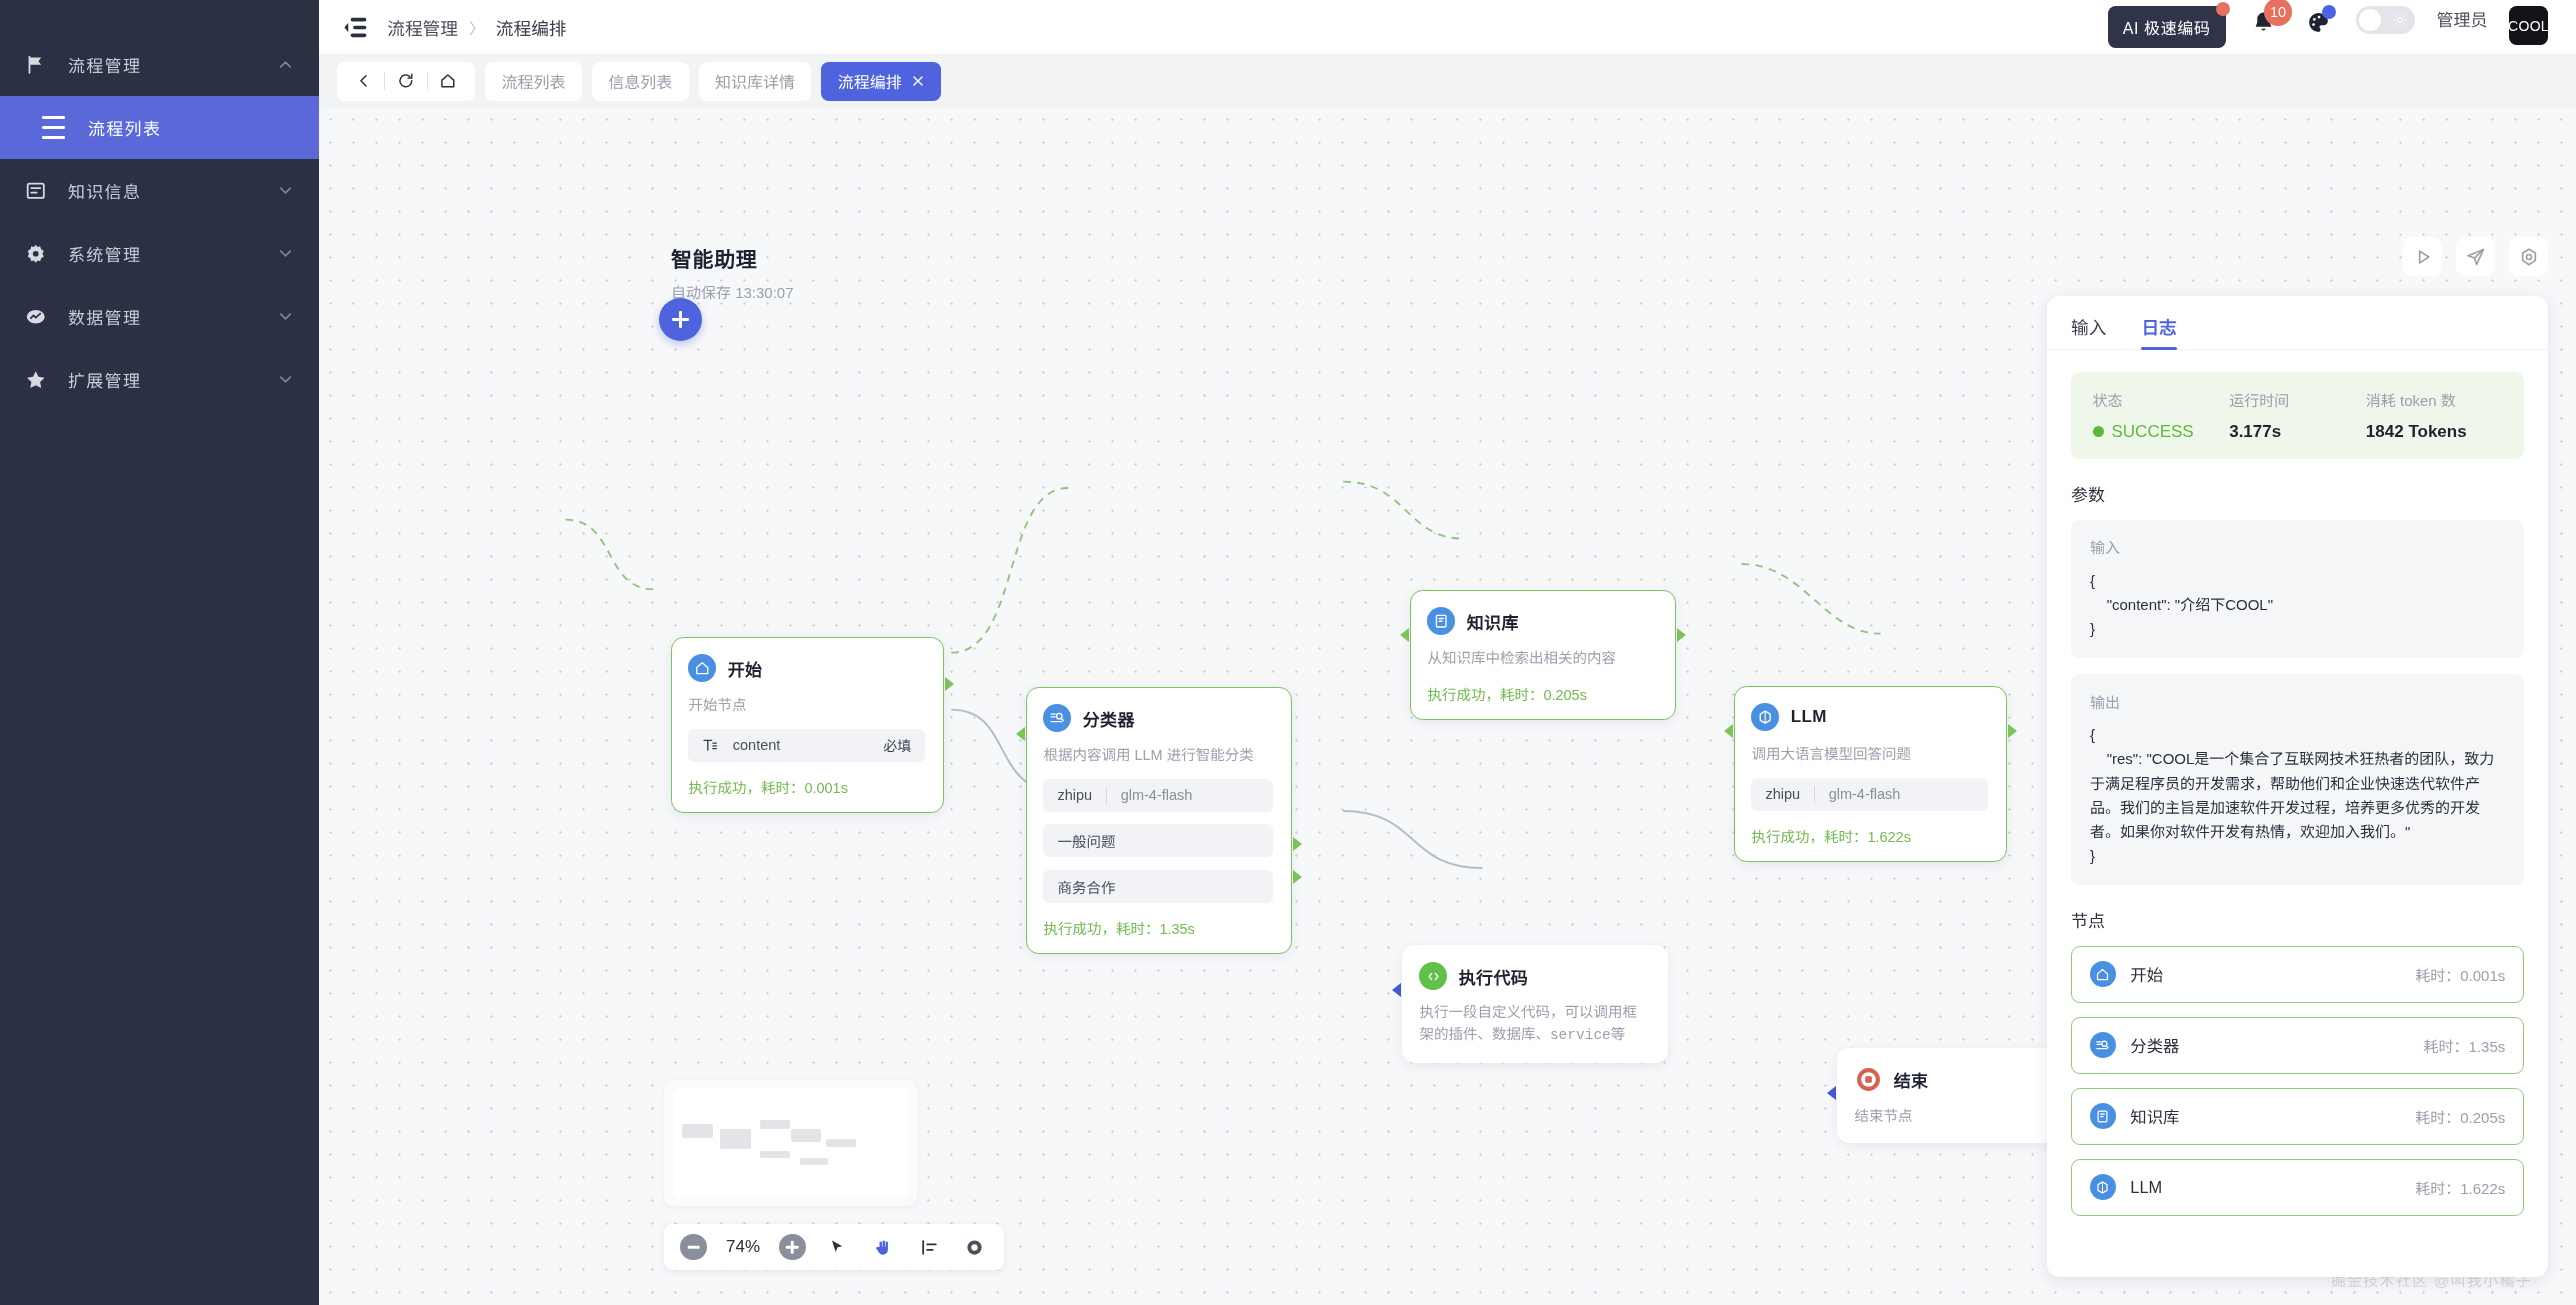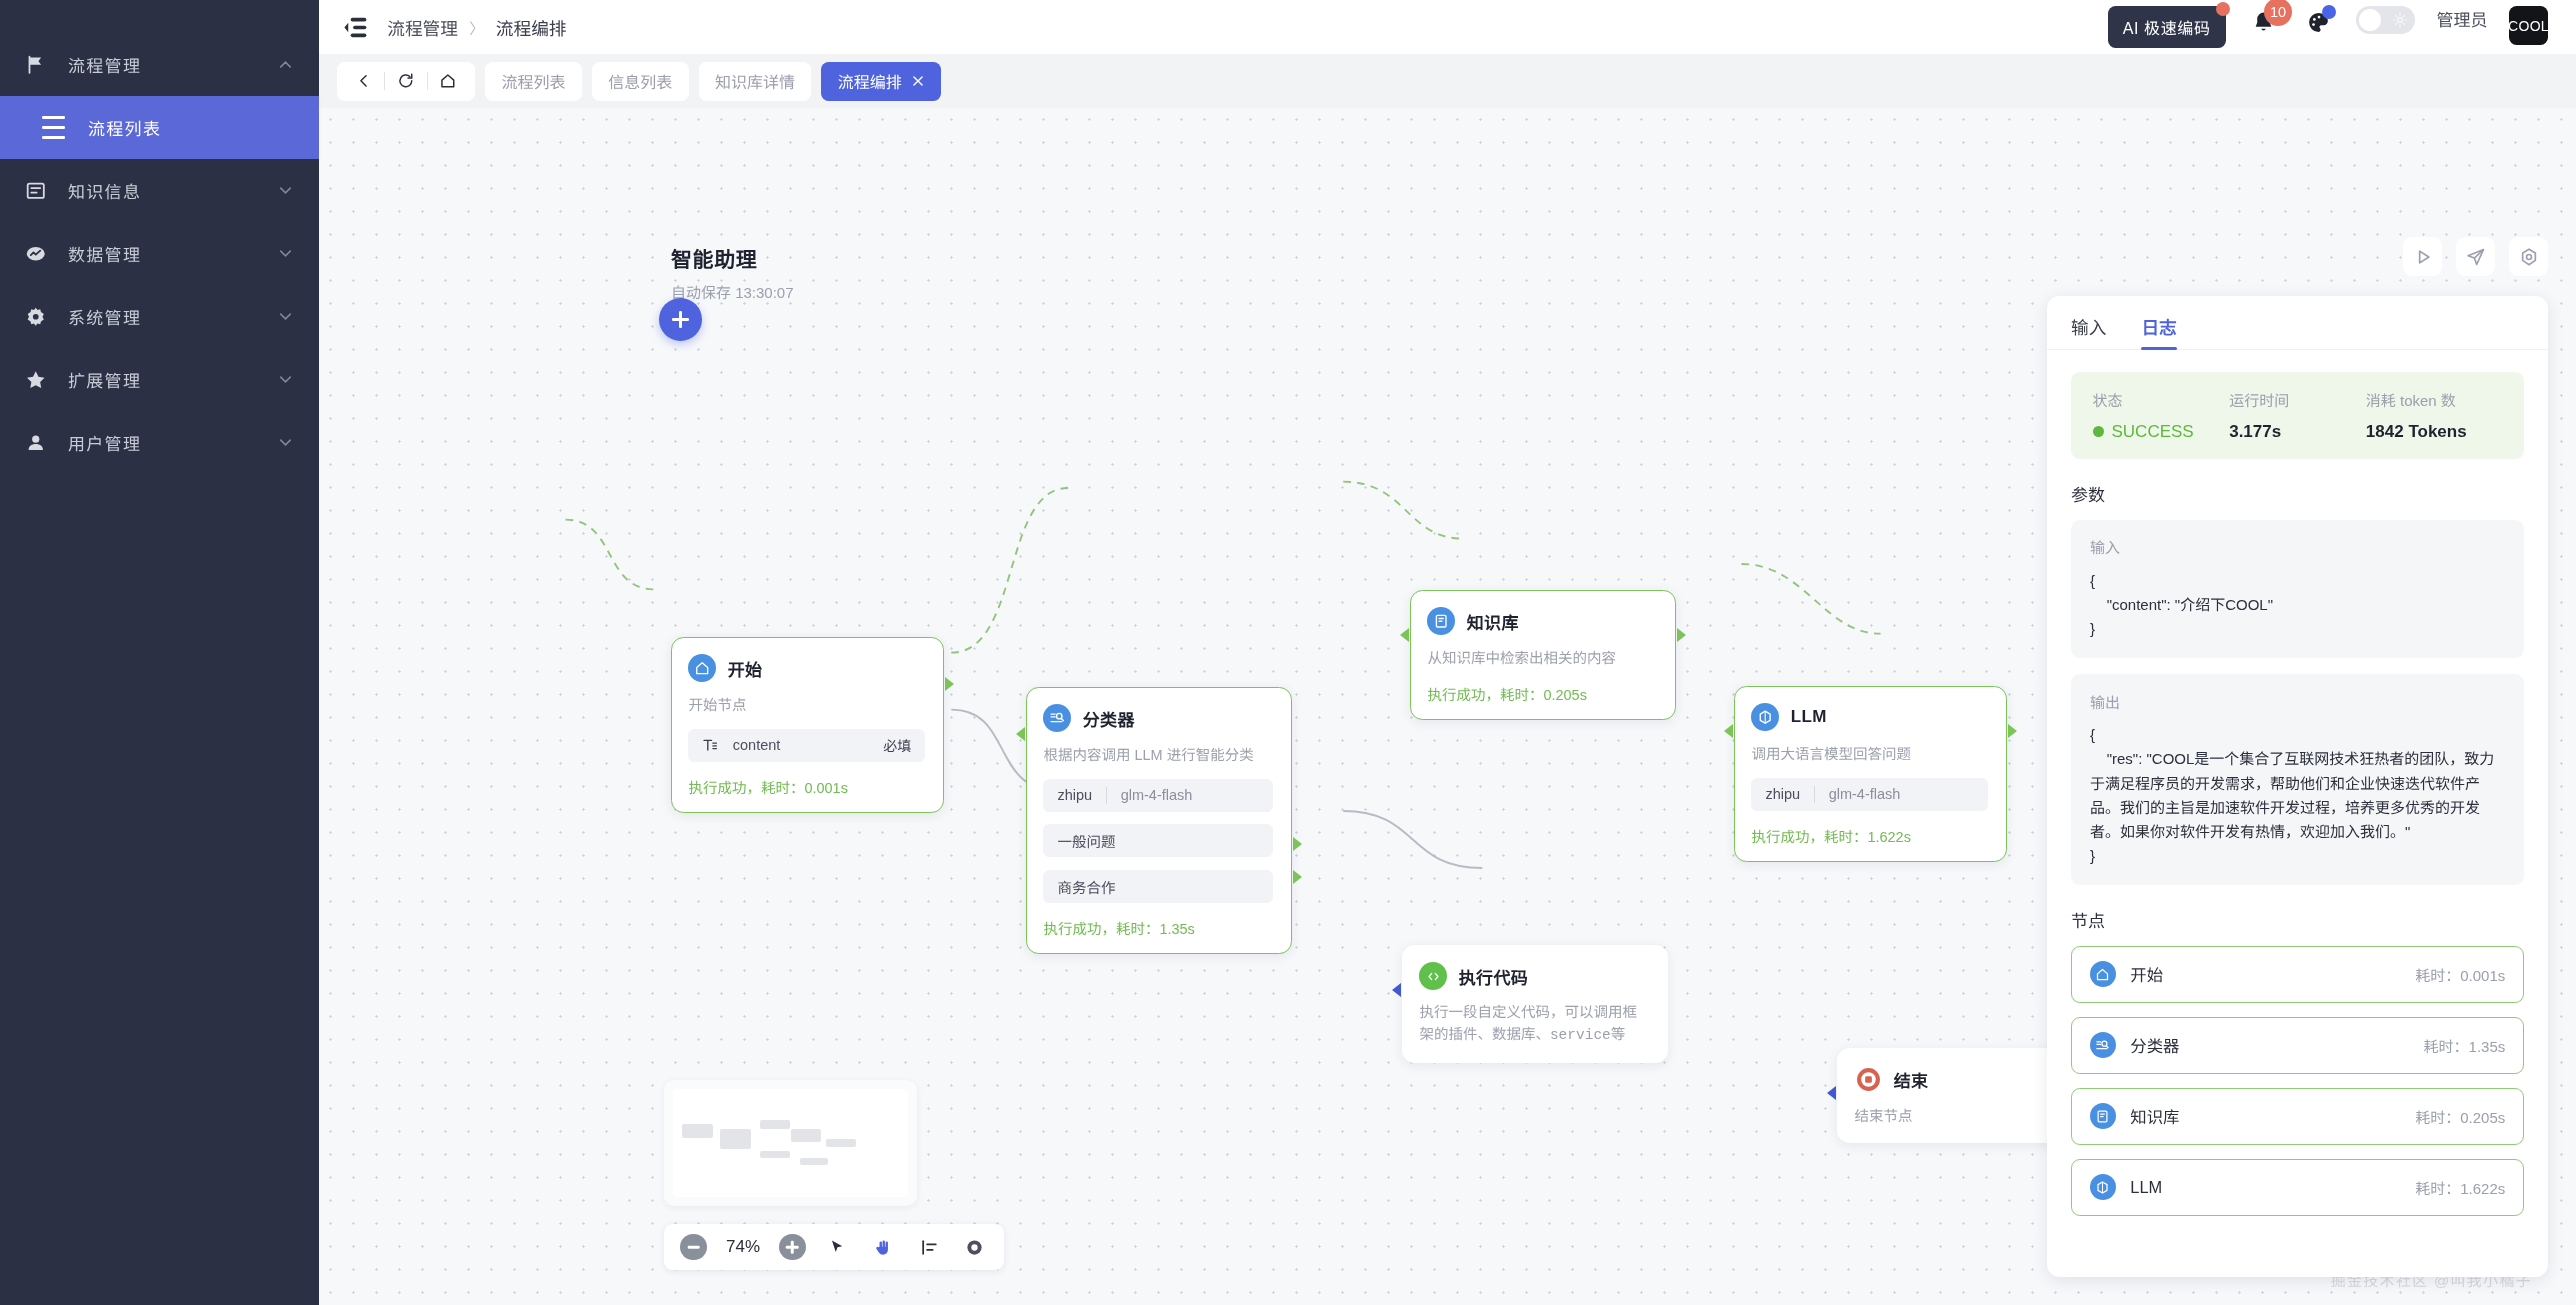--- a/index.html
+++ b/index.html
@@ -224,76 +224,62 @@
         <span class="nav-label">知识信息</span>
         <span class="chev">
           <svg viewBox="0 0 24 24" width="19" height="19" fill="none" stroke="#c9ccd6" stroke-width="2" stroke-linecap="round">
               <path d="M6 9l6 6 6-6"></path>
             </svg>
         </span>
       </div>
 
       <div class="nav-item">
         <span class="nav-ico">
+          <svg viewBox="0 0 24 24" width="21.5" height="21.5" fill="#d8dae2">
+              <path d="M12 2l2 2.5 3-.8.8 3L21 9l-1.5 3L21 15l-3.2 2.3-.8 3-3-.8L12 22l-2-2.5-3 .8-.8-3L3 15l1.5-3L3 9l3.2-2.3.8-3 3 .8z"></path>
+              <circle cx="12" cy="12" r="3.2" fill="#2b3044"></circle>
+            </svg>
+        </span>
+        <span class="nav-label">系统管理</span>
+        <span class="chev">
+          <svg viewBox="0 0 24 24" width="19" height="19" fill="none" stroke="#c9ccd6" stroke-width="2" stroke-linecap="round">
+              <path d="M6 9l6 6 6-6"></path>
+            </svg>
+        </span>
+      </div>
+
+      <div class="nav-item">
+        <span class="nav-ico">
           <svg viewBox="0 0 24 24" width="21.5" height="21.5">
               <ellipse cx="12" cy="12" rx="10" ry="7.5" fill="#d8dae2"></ellipse>
               <path d="M6.5 13.5l3-3 2.5 2.5 5-4.5" fill="none" stroke="#2b3044" stroke-width="2" stroke-linecap="round" stroke-linejoin="round"></path>
             </svg>
         </span>
         <span class="nav-label">数据管理</span>
         <span class="chev">
           <svg viewBox="0 0 24 24" width="19" height="19" fill="none" stroke="#c9ccd6" stroke-width="2" stroke-linecap="round">
               <path d="M6 9l6 6 6-6"></path>
             </svg>
         </span>
       </div>
 
       <div class="nav-item">
         <span class="nav-ico">
           <svg viewBox="0 0 24 24" width="21.5" height="21.5" fill="#d8dae2">
-              <path d="M12 2l2 2.5 3-.8.8 3L21 9l-1.5 3L21 15l-3.2 2.3-.8 3-3-.8L12 22l-2-2.5-3 .8-.8-3L3 15l1.5-3L3 9l3.2-2.3.8-3 3 .8z"></path>
-              <circle cx="12" cy="12" r="3.2" fill="#2b3044"></circle>
-            </svg>
-        </span>
-        <span class="nav-label">系统管理</span>
-        <span class="chev">
-          <svg viewBox="0 0 24 24" width="19" height="19" fill="none" stroke="#c9ccd6" stroke-width="2" stroke-linecap="round">
-              <path d="M6 9l6 6 6-6"></path>
-            </svg>
-        </span>
-      </div>
-
-      <div class="nav-item">
-        <span class="nav-ico">
-          <svg viewBox="0 0 24 24" width="21.5" height="21.5" fill="#d8dae2">
               <path d="M12 2.5l3 6.2 6.8 1-4.9 4.8 1.2 6.8L12 18.1 5.9 21.3l1.2-6.8L2.2 9.7l6.8-1z"></path>
             </svg>
         </span>
         <span class="nav-label">扩展管理</span>
         <span class="chev">
           <svg viewBox="0 0 24 24" width="19" height="19" fill="none" stroke="#c9ccd6" stroke-width="2" stroke-linecap="round">
               <path d="M6 9l6 6 6-6"></path>
             </svg>
         </span>
       </div>
 
-      <div class="nav-item">
-        <span class="nav-ico">
-          <svg viewBox="0 0 24 24" width="21.5" height="21.5" fill="#d8dae2">
-              <circle cx="12" cy="8" r="4"></circle>
-              <path d="M4 20c0-4.2 3.6-6.5 8-6.5s8 2.3 8 6.5z"></path>
-            </svg>
-        </span>
-        <span class="nav-label">用户管理</span>
-        <span class="chev">
-          <svg viewBox="0 0 24 24" width="19" height="19" fill="none" stroke="#c9ccd6" stroke-width="2" stroke-linecap="round">
-              <path d="M6 9l6 6 6-6"></path>
-            </svg>
-        </span>
-      </div>
 
     </nav>
   </aside>
 
   <div class="main">
 
     <div class="topbar">
       <span class="hamburger">
         <svg viewBox="0 0 24 24" width="29" height="29" fill="#2b2f3c">
             <rect x="8" y="4" width="13" height="3" rx="1.5"></rect>

